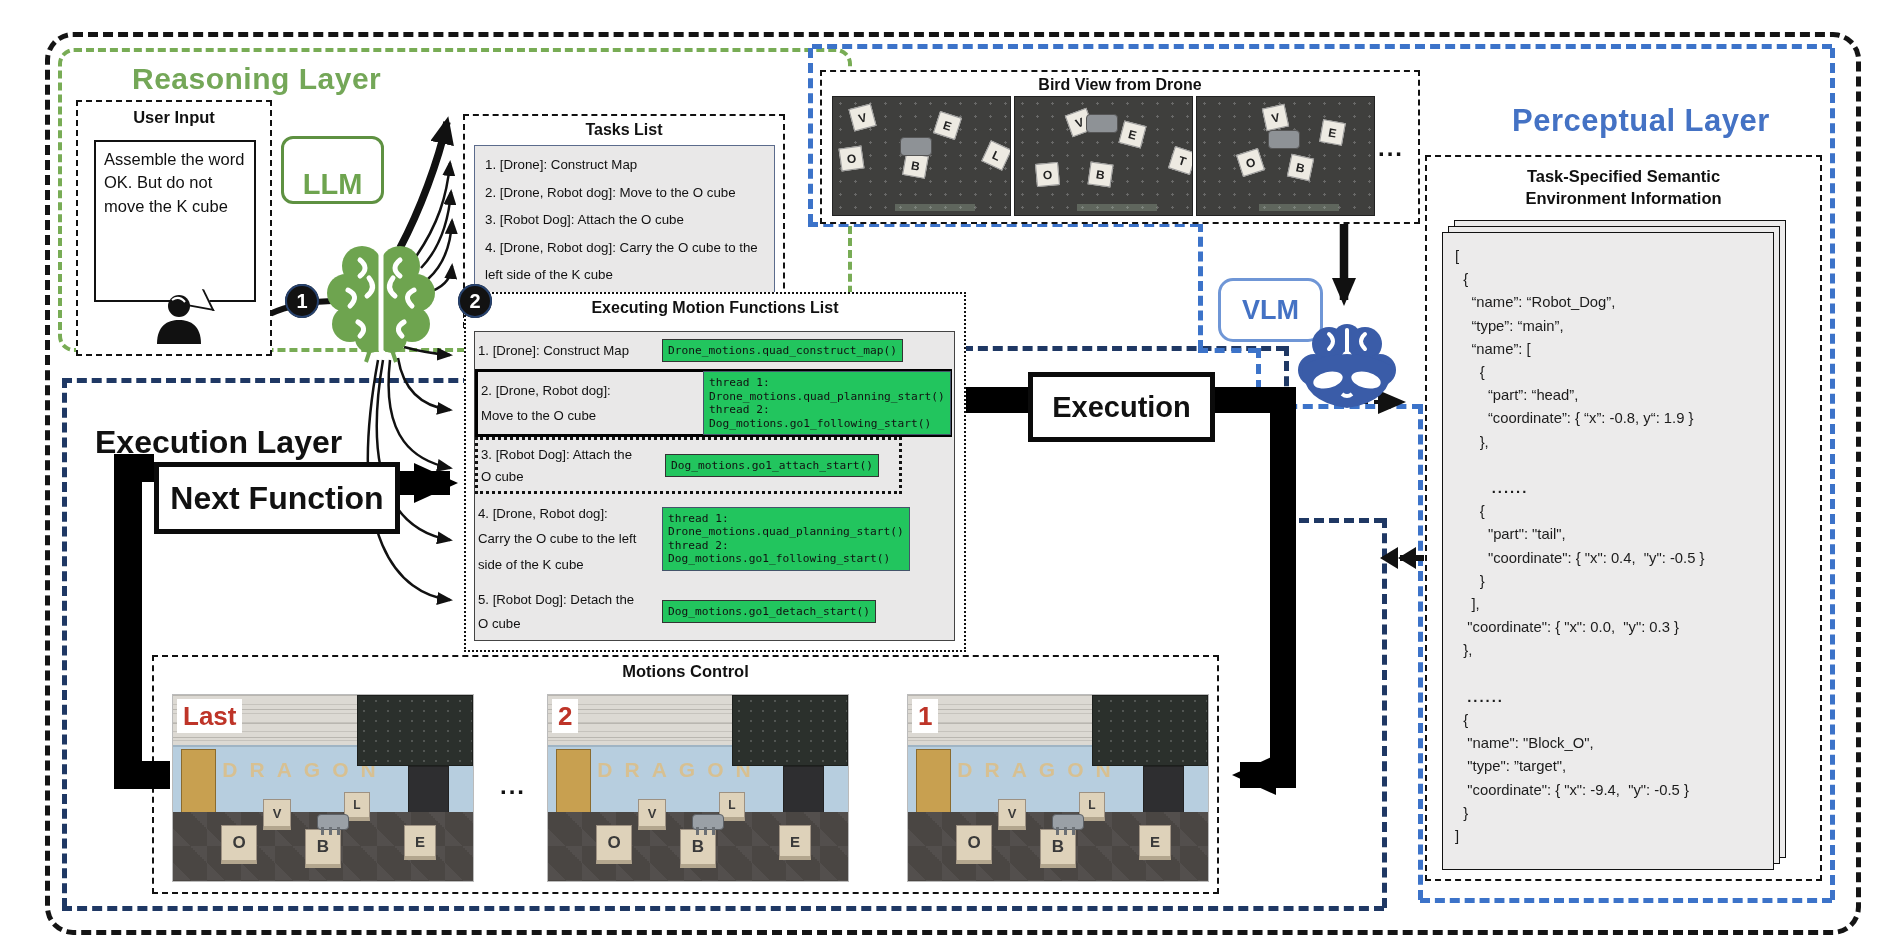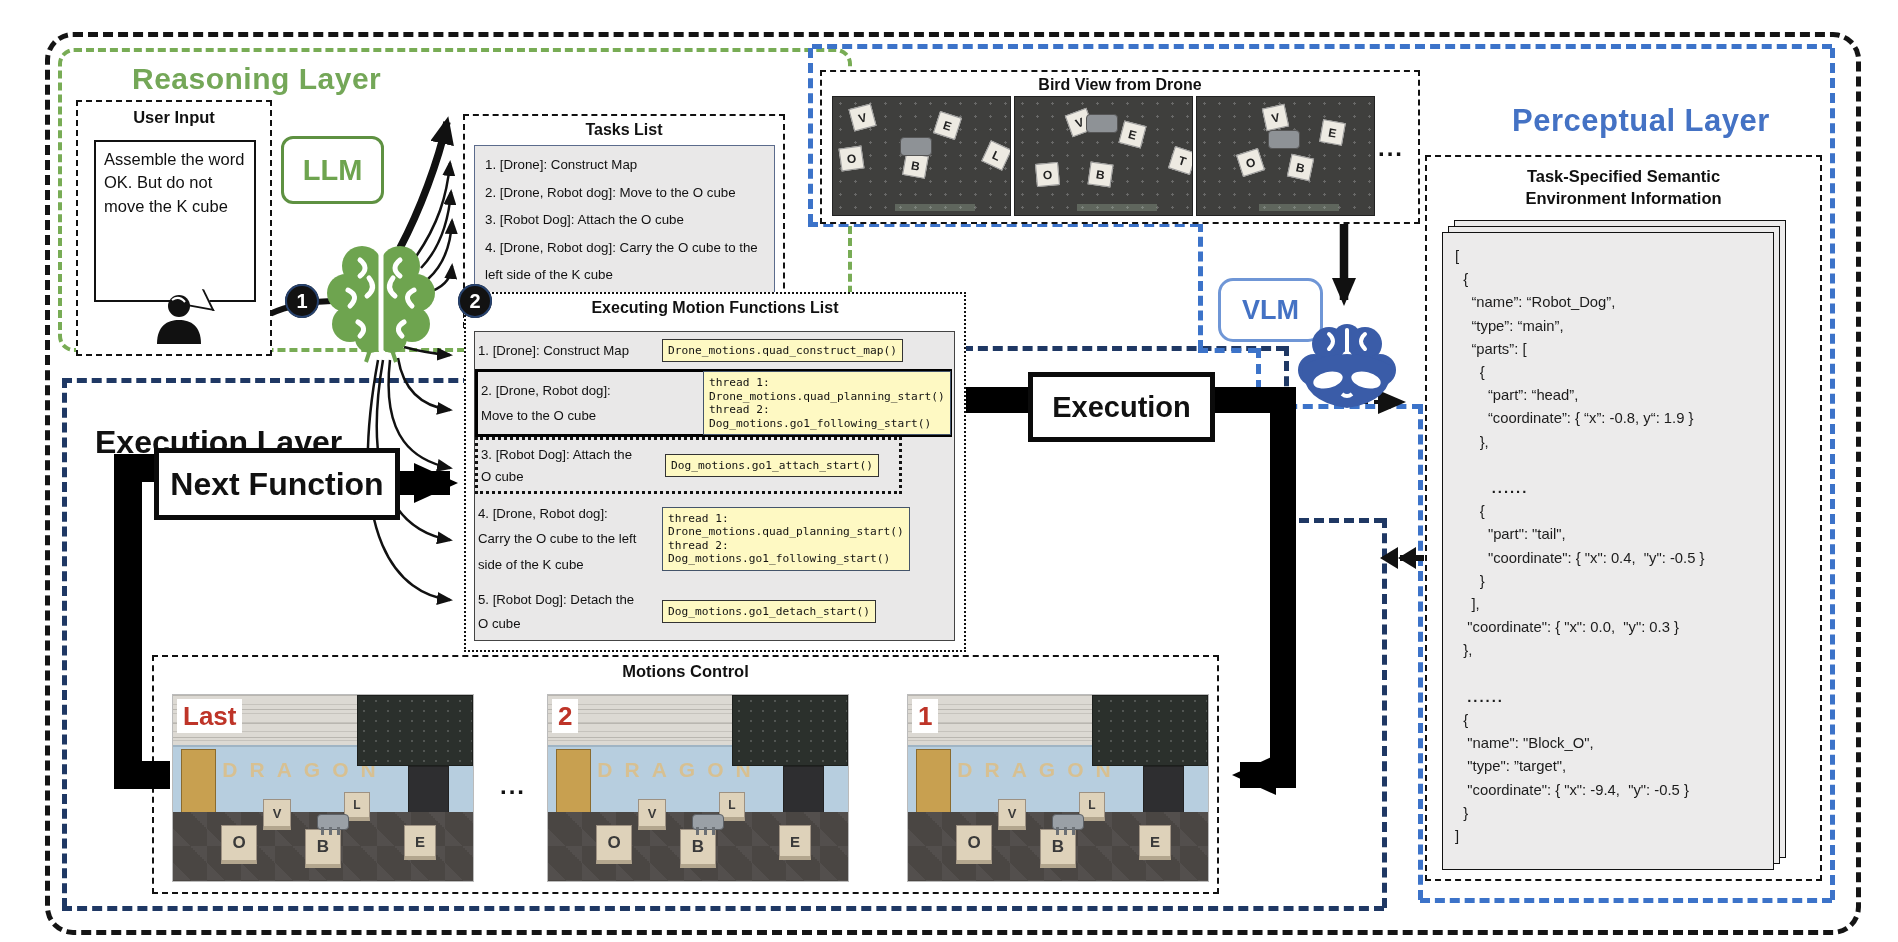--- a/index.html
+++ b/index.html
@@ -17,34 +17,34 @@
   .box-title{font-weight:bold;font-size:16px;text-align:center;}
   
   .dashbox{border:2.5px dashed #111;background:#fff;}
   .dotbox{border:2.5px dotted #111;background:#fff;}
   .graypanel{background:#E9E8E8;border:1.5px solid #5B6B8C;}
   
   .bubble{border:2.5px solid #111;background:#fff;padding:6px 8px;font-size:16.5px;line-height:1.42;}
   .bubble-tail{width:20px;height:20px;background:#fff;border-right:2.5px solid #111;border-bottom:2.5px solid #111;
                transform:skewX(35deg) rotate(12deg);}
   
-  .llm-box{border:3.5px solid #5E9141;border-radius:12px;background:#fff;display:flex;align-items:center;justify-content:center;}
+  .llm-box{border:3.5px solid #5E9141;border-radius:12px;background:#fff;display:flex;align-items:flex-end;justify-content:center;}
   .llm-box span{color:#6EA44F;font-size:29px;font-weight:600;}
   .vlm-box{border:3.5px solid #6F96D6;border-radius:15px;background:#fff;display:flex;align-items:center;justify-content:center;}
   .vlm-box span{color:#4472C4;font-size:27px;font-weight:600;}
   .badge{width:34px;height:34px;border-radius:50%;background:#121212;color:#fff;display:flex;align-items:center;
          justify-content:center;font-size:20px;font-weight:bold;box-shadow:0 0 0 2px #27426e inset;}
   
   .task-item{font-size:13.3px;line-height:27.5px;white-space:normal;}
   
   .exec-rows{display:flex;flex-direction:column;}
   .exec-row{display:flex;box-sizing:border-box;padding:1px 3px;}
   .exec-row .task-col{width:184px;font-size:13.2px;flex:none;display:flex;flex-direction:column;justify-content:space-evenly;}
   .exec-row .code-col{flex:1;display:flex;align-items:center;}
-  .code-box{background:#fef9c3;border:1.2px solid #333;font-family:"DejaVu Sans Mono","Liberation Mono",monospace;
+  .code-box{background:#22c55e;border:1.2px solid #333;font-family:"DejaVu Sans Mono","Liberation Mono",monospace;
             font-size:11.2px;line-height:13.5px;padding:4px 5px;white-space:pre;}
   .exec-row.state-current{border:3.5px solid #000;margin-right:2px;gap:38px;}
   .exec-row.state-current .code-box, .exec-row.state-pending4 .code-box{border:1.2px solid #44546A;}
   .exec-row.state-next{border:3px dotted #111;margin-right:52px;}
   
   .bird-frame{background:#3F3F3D;border:1px solid #222;overflow:hidden;
      background-image:radial-gradient(circle, rgba(255,255,255,.22) 1px, transparent 1.4px);background-size:15px 13px;}
   .tile{position:absolute;width:21px;height:21px;background:#EDEAE2;border:1px solid #999;color:#222;
         font-size:12px;font-weight:bold;display:flex;align-items:center;justify-content:center;}
   .bird-bot{position:absolute;width:30px;height:17px;background:#8e9296;border-radius:4px;border:1px solid #555;}
@@ -319,37 +319,37 @@
     </g>
     <g stroke="#fff" stroke-width="4" fill="none" stroke-linecap="round">
       <path d="M33,12 q8,7 0,15 M69,12 q-8,7 0,15"></path>
       <line x1="51" y1="8" x2="51" y2="30"></line>
     </g>
     <ellipse cx="32" cy="58" rx="15" ry="8" fill="#fff" transform="rotate(-14 32 58)"></ellipse>
     <ellipse cx="70" cy="58" rx="15" ry="8" fill="#fff" transform="rotate(14 70 58)"></ellipse>
     <path d="M46,72 q5,4 10,0" stroke="#fff" stroke-width="4" fill="none"></path>
   </svg>
 
-  <div class="abs flow-box" style="left:154px;top:448px;width:236px;height:62px;">
+  <div class="abs flow-box" style="left:154px;top:462px;width:236px;height:62px;">
     <span style="font-size:32px;">Next Function</span>
   </div>
   <div class="abs flow-box" style="left:1028px;top:372px;width:177px;height:60px;">
     <span>Execution</span>
   </div>
 
   <div class="abs dashbox z6" style="left:1425px;top:155px;width:393px;height:722px;">
     <div class="box-title" style="margin:8px auto 0;width:250px;font-size:16.5px;line-height:22px;">Task-Specified Semantic Environment Information</div>
     <div class="page" style="position:absolute;left:27px;top:63px;width:330px;height:636px;"></div>
     <div class="page" style="position:absolute;left:21px;top:69px;width:330px;height:636px;"></div>
     <div class="page" id="json-code" style="position:absolute;left:15px;top:75px;width:306px;height:612px;padding:12px;overflow:hidden;">
         <div class="json-line">[</div>
         <div class="json-line">  {</div>
         <div class="json-line">    “name”: “Robot_Dog”,</div>
         <div class="json-line">    “type”: “main”,</div>
-        <div class="json-line">    “parts”: [</div>
+        <div class="json-line">    “name”: [</div>
         <div class="json-line">      {</div>
         <div class="json-line">        “part”: “head”,</div>
         <div class="json-line">        “coordinate”: { “x”: -0.8, y“: 1.9 }</div>
         <div class="json-line">      },</div>
         <div class="json-line">&nbsp;</div>
         <div class="json-line dots-line">      ......</div>
         <div class="json-line">      {</div>
         <div class="json-line">        "part": "tail",</div>
         <div class="json-line">        "coordinate": { "x": 0.4,  "y": -0.5 }</div>
         <div class="json-line">      }</div>

